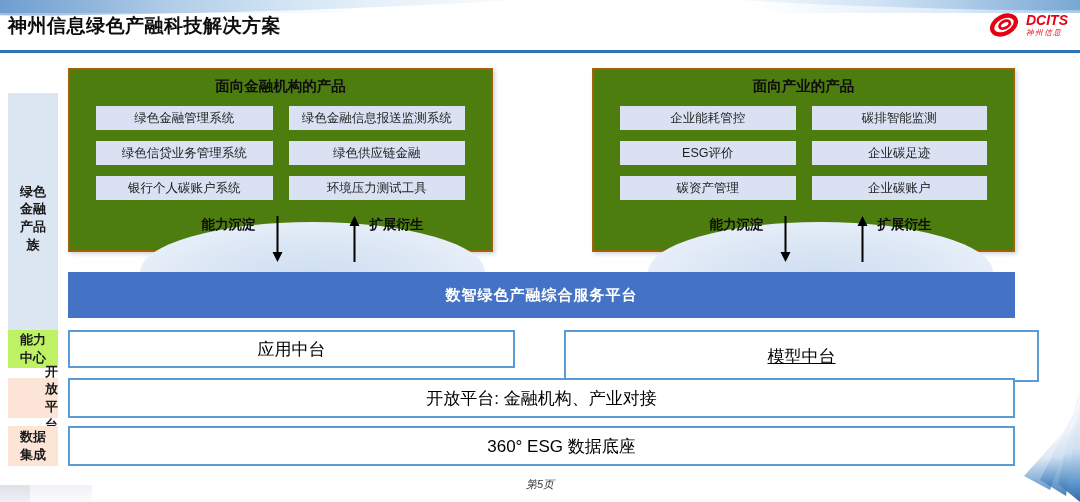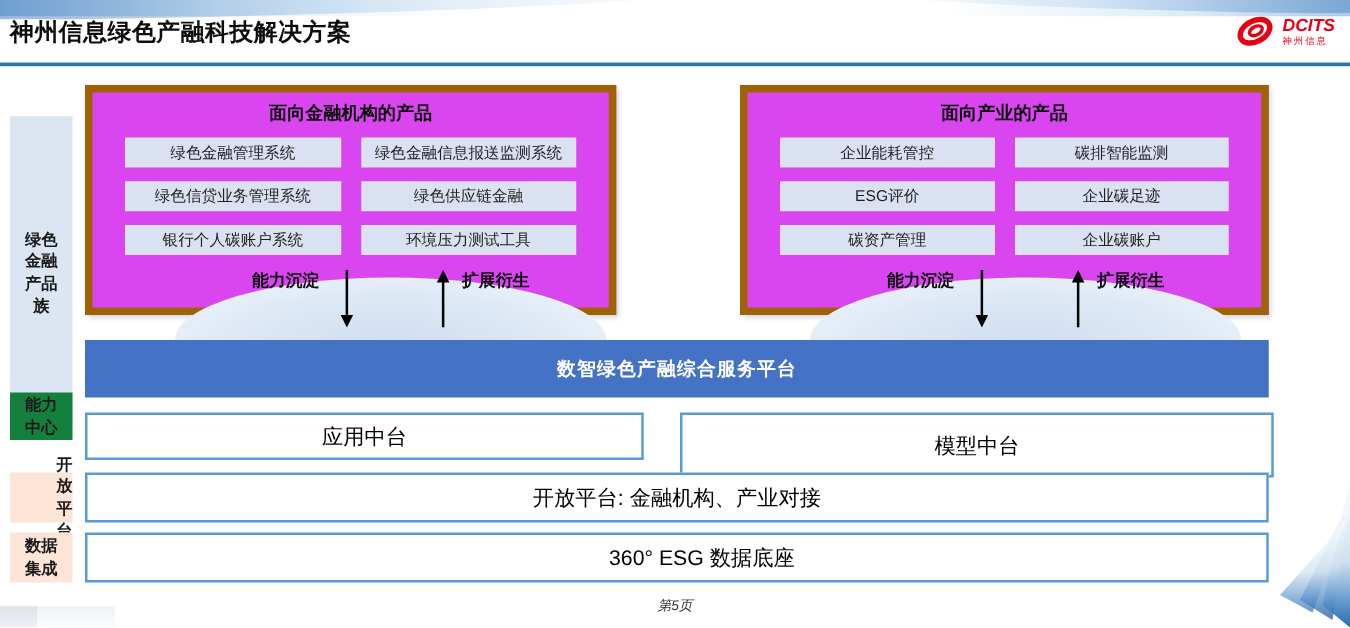--- a/index.html
+++ b/index.html
@@ -16,32 +16,32 @@
   .swoosh-tr-accent { position:absolute; top:-8px; right:-30px; width:430px; height:16px;
     border-radius:0 0 30% 100%; transform:rotate(1deg);
     background:linear-gradient(268deg, rgba(61,122,186,.5), rgba(150,192,230,.3) 55%, rgba(255,255,255,0)); }
   .page-title { position:absolute; left:8px; top:13px; font-size:19px; font-weight:bold; color:#0d0d0d; letter-spacing:.5px; }
   .header-line { position:absolute; left:0; top:50px; width:1080px; height:3px; background:#2E75B6; }
 
   .logo { position:absolute; right:12px; top:9px; display:flex; align-items:center; gap:3px;justify-content:flex-end; }
   .logo-mark { width:38px; height:32px; }
   .logo-text { display:flex; flex-direction:column; line-height:1; }
   .logo-brand { color:#E60012; font-weight:bold; font-style:italic; font-size:14px; }
-  .logo-sub { color:#E60012; font-size:7.5px; letter-spacing:1.6px; margin-top:2px; }
+  .logo-sub { color:#E60012; font-size:7.5px; letter-spacing:1.6px; margin-top:2px;font-style:italic; }
 
   
   .sidebar-seg { position:absolute; left:8px; width:50px; display:flex; align-items:center; justify-content:center;
     text-align:center; font-weight:bold; font-size:13px; line-height:1.35; white-space:pre-line; color:#1a1a1a; }
   .seg-product    { top:68px;  height:250px; background:#DCE6F2;margin-top:25px; }
-  .seg-capability { top:314px; height:38px;  background:#15803d; }
+  .seg-capability { top:330px; height:38px;  background:#bef264; }
   .seg-open       { top:378px; height:40px;  background:#FCE4D6;padding-left:37px; }
   .seg-data       { top:426px; height:40px;  background:#FCE4D6; }
 
   
-  .product-box { position:absolute; top:68px; height:184px; background:#d946ef; border:6px solid #a16207;
+  .product-box { position:absolute; top:68px; height:184px; background:#4d7c0f; border:2px solid #a16207;
     box-shadow:2px 2px 4px rgba(90,110,140,.3); }
   .box-financial { left:68px;  width:425px; }
   .box-industry  { left:592px; width:423px; }
   .box-title { text-align:center; font-weight:bold; font-size:14.5px; color:#0d0d0d; margin-top:7px; }
   .chip-grid { display:grid; grid-template-columns:1fr 1fr; column-gap:16px; row-gap:11px; padding:10px 26px 0 26px; }
   .chip { background:#D9E1F2; height:24px; display:flex; align-items:center; justify-content:center;
     font-size:12.5px; color:#1f1f1f; white-space:nowrap; overflow:hidden; }
 
   
   .dome { position:absolute; top:222px; height:50px; border-radius:50% 50% 0 0 / 100% 100% 0 0;
@@ -58,21 +58,21 @@
 
   
   .banner { position:absolute; left:68px; top:272px; width:947px; height:46px; background:#4472C4;
     color:#fff; font-weight:bold; font-size:15px; letter-spacing:1px;
     display:flex; align-items:center; justify-content:center; }
 
   
   .row-box { position:absolute; background:#fff; border:2px solid #5B9BD5; display:flex; align-items:center;
     justify-content:center; font-size:17px; color:#000000; }
   .row-app   { left:68px;  top:330px; width:447px; height:38px; }
-  .row-model { left:544px; top:330px; width:475px; height:52px; }
+  .row-model { left:564px; top:330px; width:475px; height:52px;text-decoration:underline; }
   .row-open  { left:68px;  top:378px; width:947px; height:40px; }
   .row-data  { left:68px;  top:426px; width:947px; height:40px;padding-left:40px; }
 
   
   .footer-page { position:absolute; left:0; right:0; top:477px; text-align:center; font-size:11px;
     font-style:italic; color:#333; }
   .corner-bl-dark  { position:absolute; left:0;  bottom:0; width:30px; height:17px;
     background:linear-gradient(180deg,#dde1e8,#eef0f4); }
   .corner-bl-light { position:absolute; left:30px; bottom:0; width:62px; height:17px;
     background:linear-gradient(180deg,#f0f2f6,#fafbfc); }

